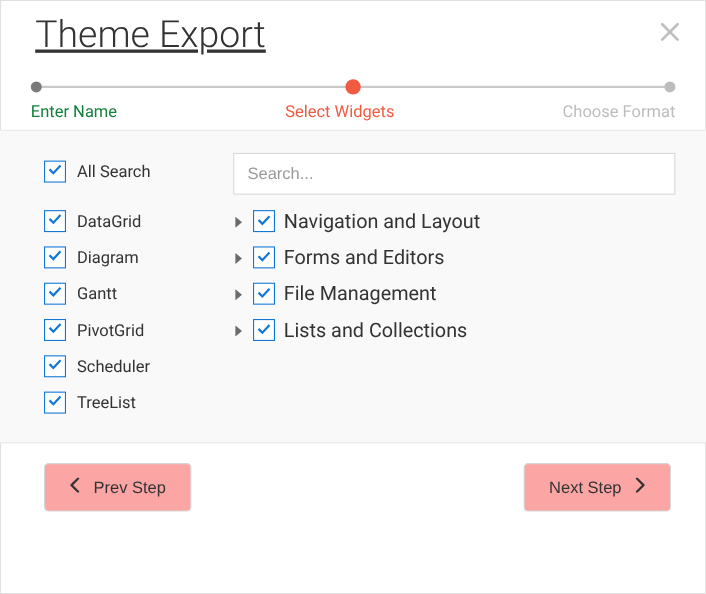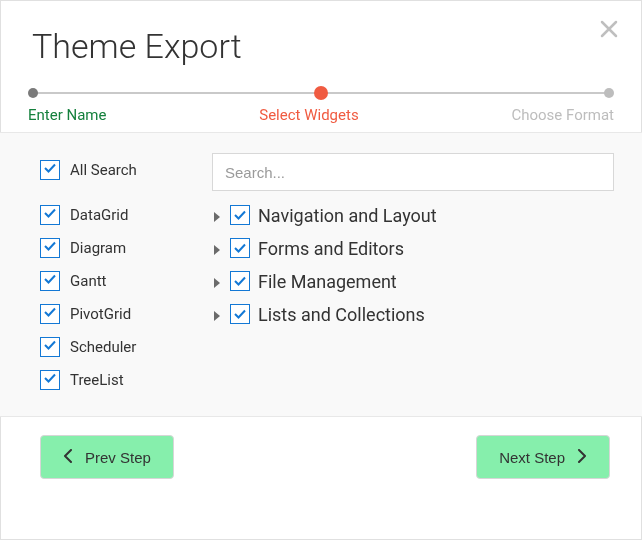--- a/index.html
+++ b/index.html
@@ -25,21 +25,22 @@
     right: 24px;
     cursor: pointer;
     color: #bbb;
     font-size: 0;
   }
   .close-btn svg { width: 18px; height: 18px; }
   .title {
     font-size: 34px;
     font-weight: 300;
     color: #333;
-    padding: 26px 32px 10px 32px;
+    padding: 12px 32px 10px 32px;
+    text-decoration: underline;
   }
   .stepper {
     position: relative;
     height: 56px;
     margin: 0 28px;
   }
   .rail {
     position: absolute;
     top: 16px;
     left: 6px;
@@ -131,21 +132,21 @@
     color: #333;
   }
   .footer {
     display: flex;
     justify-content: space-between;
     padding: 18px 32px 26px 40px;
   }
   .nav-btn {
     height: 44px;
     padding: 0 22px;
-    background: #86efac;
+    background: #fca5a5;
     border: 1px solid #d6d6d6;
     border-radius: 4px;
     display: inline-flex;
     align-items: center;
     gap: 12px;
     font-size: 15px;
     color: #333;
     cursor: pointer;
   }
   .nav-btn svg { width: 10px; height: 14px; }

